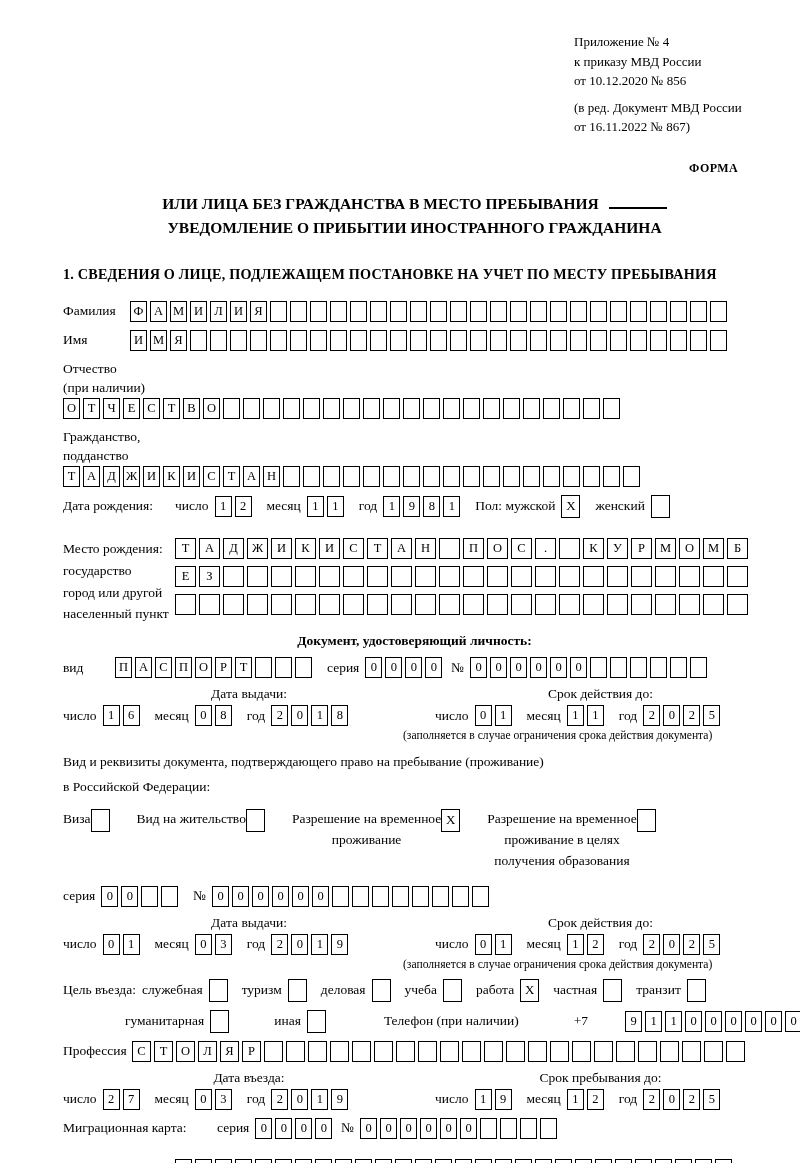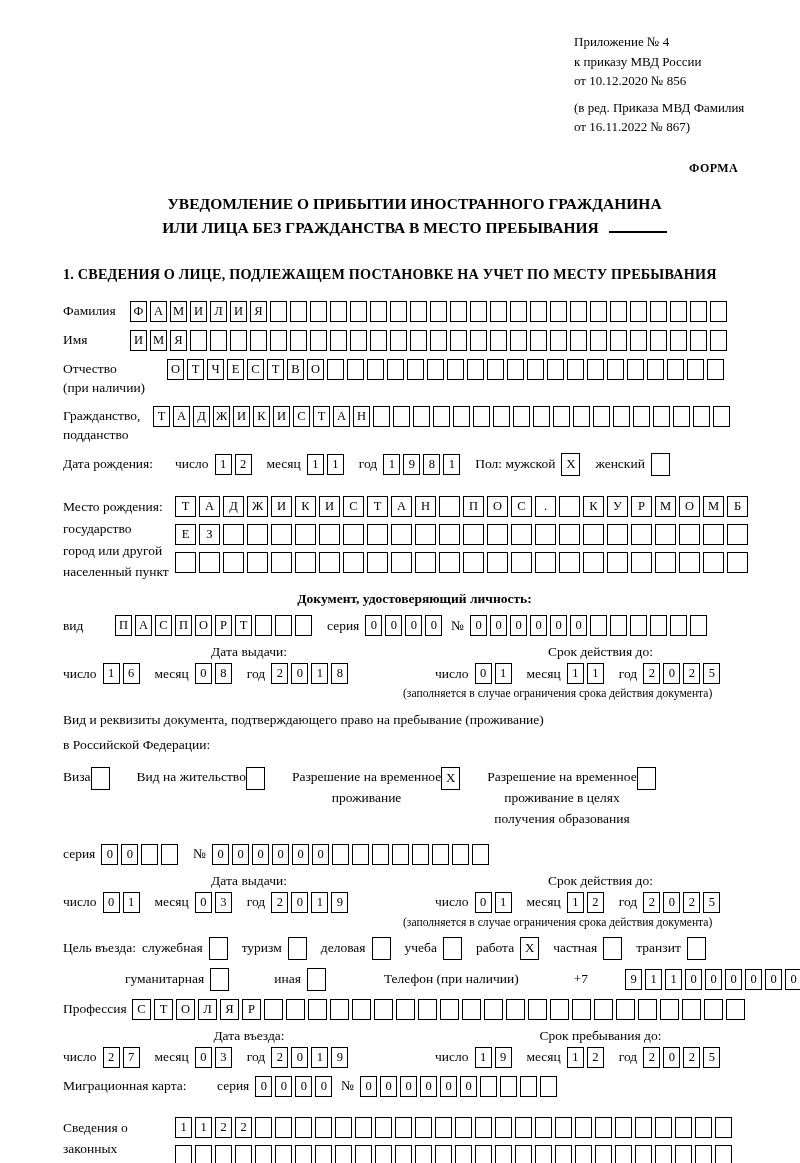--- a/index.html
+++ b/index.html
@@ -20,21 +20,21 @@
   
   .boxrow { display:flex; flex-wrap:nowrap; }
   .cb { width:17px; height:21px; border:1.6px solid #000; margin-right:3px; display:flex; align-items:center; justify-content:center;
         font-size:12.5px; flex-shrink:0; }
   .bw18 .cb { width:21px; }       
   .bw16 .cb { width:19px; }       
   .chk .cb { width:19px; height:23px; font-size:13px; }
 
   
   .frow { display:flex; align-items:center; margin-bottom:8px; }
-  .frow.top { align-items:flex-start; }
+  .frow.top { align-items:flex-start;flex-direction:column; }
   .lbl { flex-shrink:0; }
   .lbl .l2 { line-height:1.45; }
   .il { margin:0 6px 0 0; white-space:nowrap; }
   .ml { margin-left:12px; }
 
   
   .group { display:flex; align-items:flex-start; margin-bottom:8px;margin-top:20px; }
   .group .lblcol { flex-shrink:0; line-height:1.62; }
   .group .rows .boxrow { margin-bottom:7px; }
 
@@ -62,31 +62,31 @@
 </style>
 </head>
 <body>
 
 <div class="page">
 
   <div class="annex">
     <div>Приложение № 4</div>
     <div>к приказу МВД России</div>
     <div>от 10.12.2020 № 856</div>
-    <div class="g2">(в ред. Приказа МВД Фамилия</div>
+    <div class="g2">(в ред. Документ МВД России</div>
     <div>от 16.11.2022 № 867)</div>
   </div>
 
   <div class="forma">ФОРМА</div>
 
   <div class="title">
-    <div>УВЕДОМЛЕНИЕ О ПРИБЫТИИ ИНОСТРАННОГО ГРАЖДАНИНА</div>
     <div>
       <span>ИЛИ ЛИЦА БЕЗ ГРАЖДАНСТВА В МЕСТО ПРЕБЫВАНИЯ</span><span class="uline"></span>
     </div>
+    <div>УВЕДОМЛЕНИЕ О ПРИБЫТИИ ИНОСТРАННОГО ГРАЖДАНИНА</div>
   </div>
 
   <div class="sec-heading">1. СВЕДЕНИЯ О ЛИЦЕ, ПОДЛЕЖАЩЕМ ПОСТАНОВКЕ НА УЧЕТ ПО МЕСТУ ПРЕБЫВАНИЯ</div>
 
   <div class="frow">
     <div class="lbl" style="width:67px">Фамилия</div>
     <div class="boxrow">
         <span class="cb">Ф</span>
         <span class="cb">А</span>
         <span class="cb">М</span>

